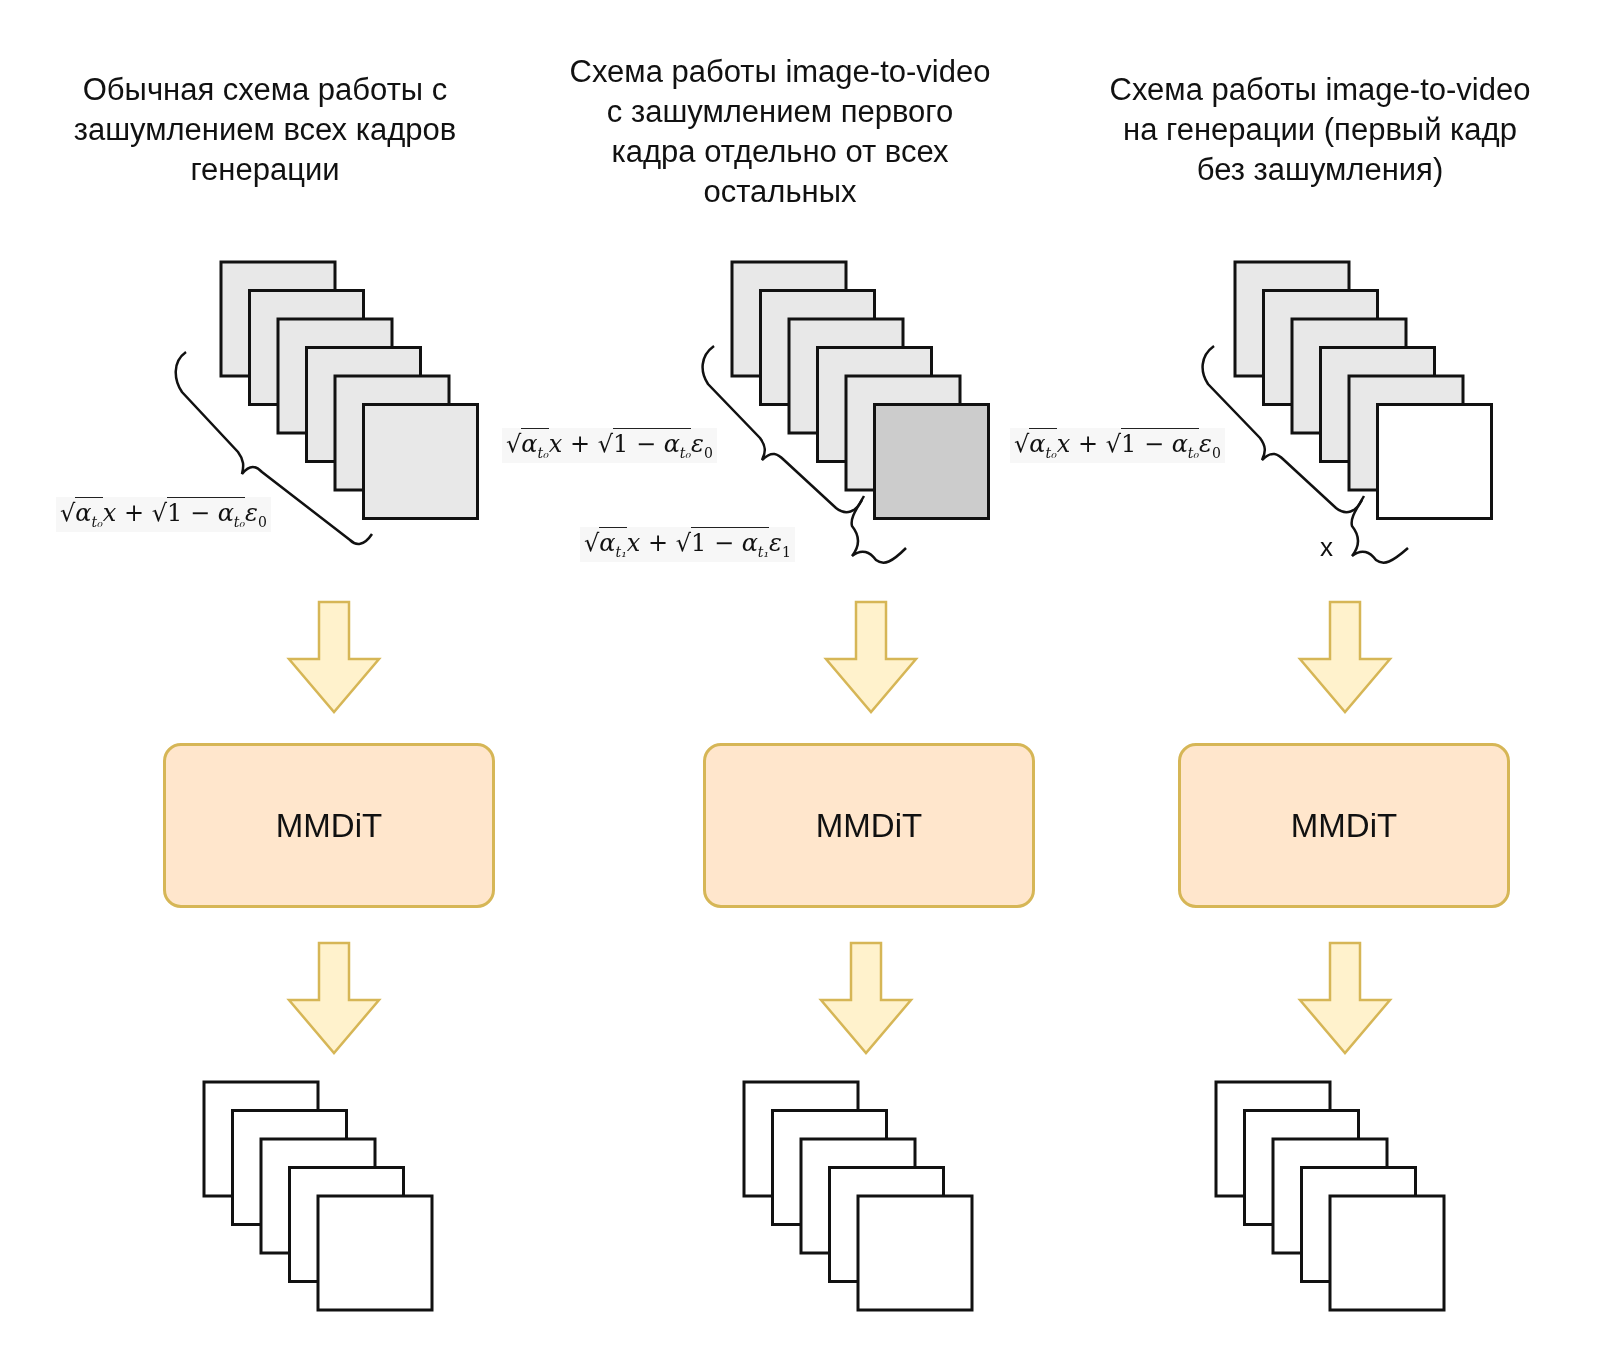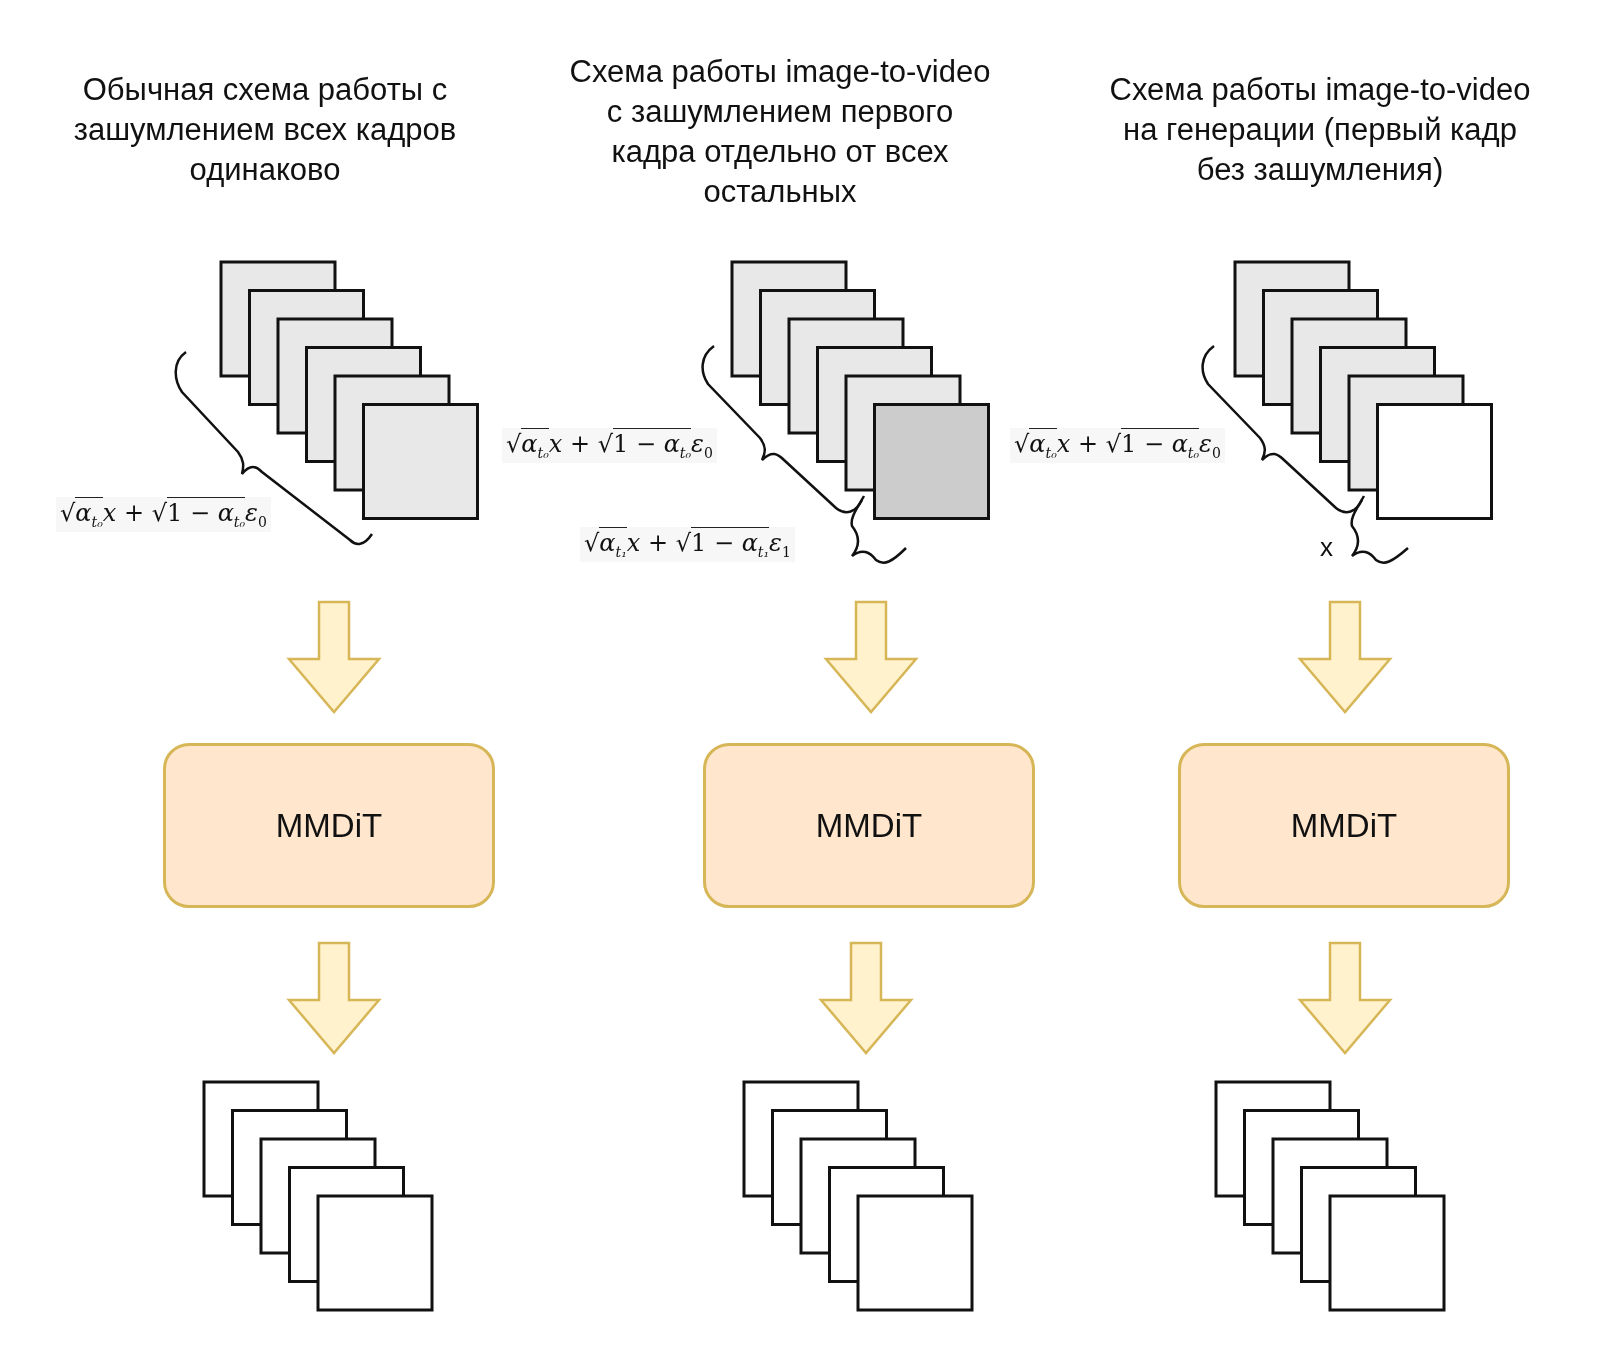--- a/index.html
+++ b/index.html
@@ -1,36 +1,36 @@
 <!DOCTYPE html>
 <html><head>
 <meta charset="utf-8">
 <style>
   html, body { margin: 0; padding: 0; background: #ffffff; }
   body { width: 1600px; height: 1351px; position: relative; overflow: hidden;
          font-family: "Liberation Sans", sans-serif; color: #111; }
   .title { position: absolute; text-align: center; font-size: 31px; line-height: 40px; white-space: pre-line; }
   .mmdit { position: absolute; width: 332px; height: 165px; background: #ffe6cc;
-           border: 3px solid #d6b656; border-radius: 26px; box-sizing: border-box;
+           border: 3px solid #d6b656; border-radius: 18px; box-sizing: border-box;
            display: flex; align-items: center; justify-content: center;
            font-size: 33px; color: #111; }
   svg.overlay { position: absolute; left: 0; top: 0; }
   .formula { position: absolute; font-family: "DejaVu Serif", "Liberation Serif", serif;
              font-size: 24px; white-space: nowrap; background: #f7f7f7; padding: 2px 4px; }
   .formula i { font-style: italic; }
   .formula sub { font-size: 14px; }
   .sqrt { border-top: 1.5px solid #222; padding-top: 1px; }
   .xlabel { position: absolute; font-size: 26px; }
 </style>
 </head>
 <body>
 
 <div class="title" style="left:20px; top:70px; width:490px;">Обычная схема работы с
 зашумлением всех кадров
-одинаково</div>
+генерации</div>
 <div class="title" style="left:530px; top:52px; width:500px;">Схема работы image-to-video
 с зашумлением первого
 кадра отдельно от всех
 остальных</div>
 <div class="title" style="left:1050px; top:70px; width:540px;">Схема работы  image-to-video
 на генерации (первый кадр
 без зашумления)</div>
 
 <svg class="overlay" width="1600" height="1351">
   <g id="input-stack-1">

